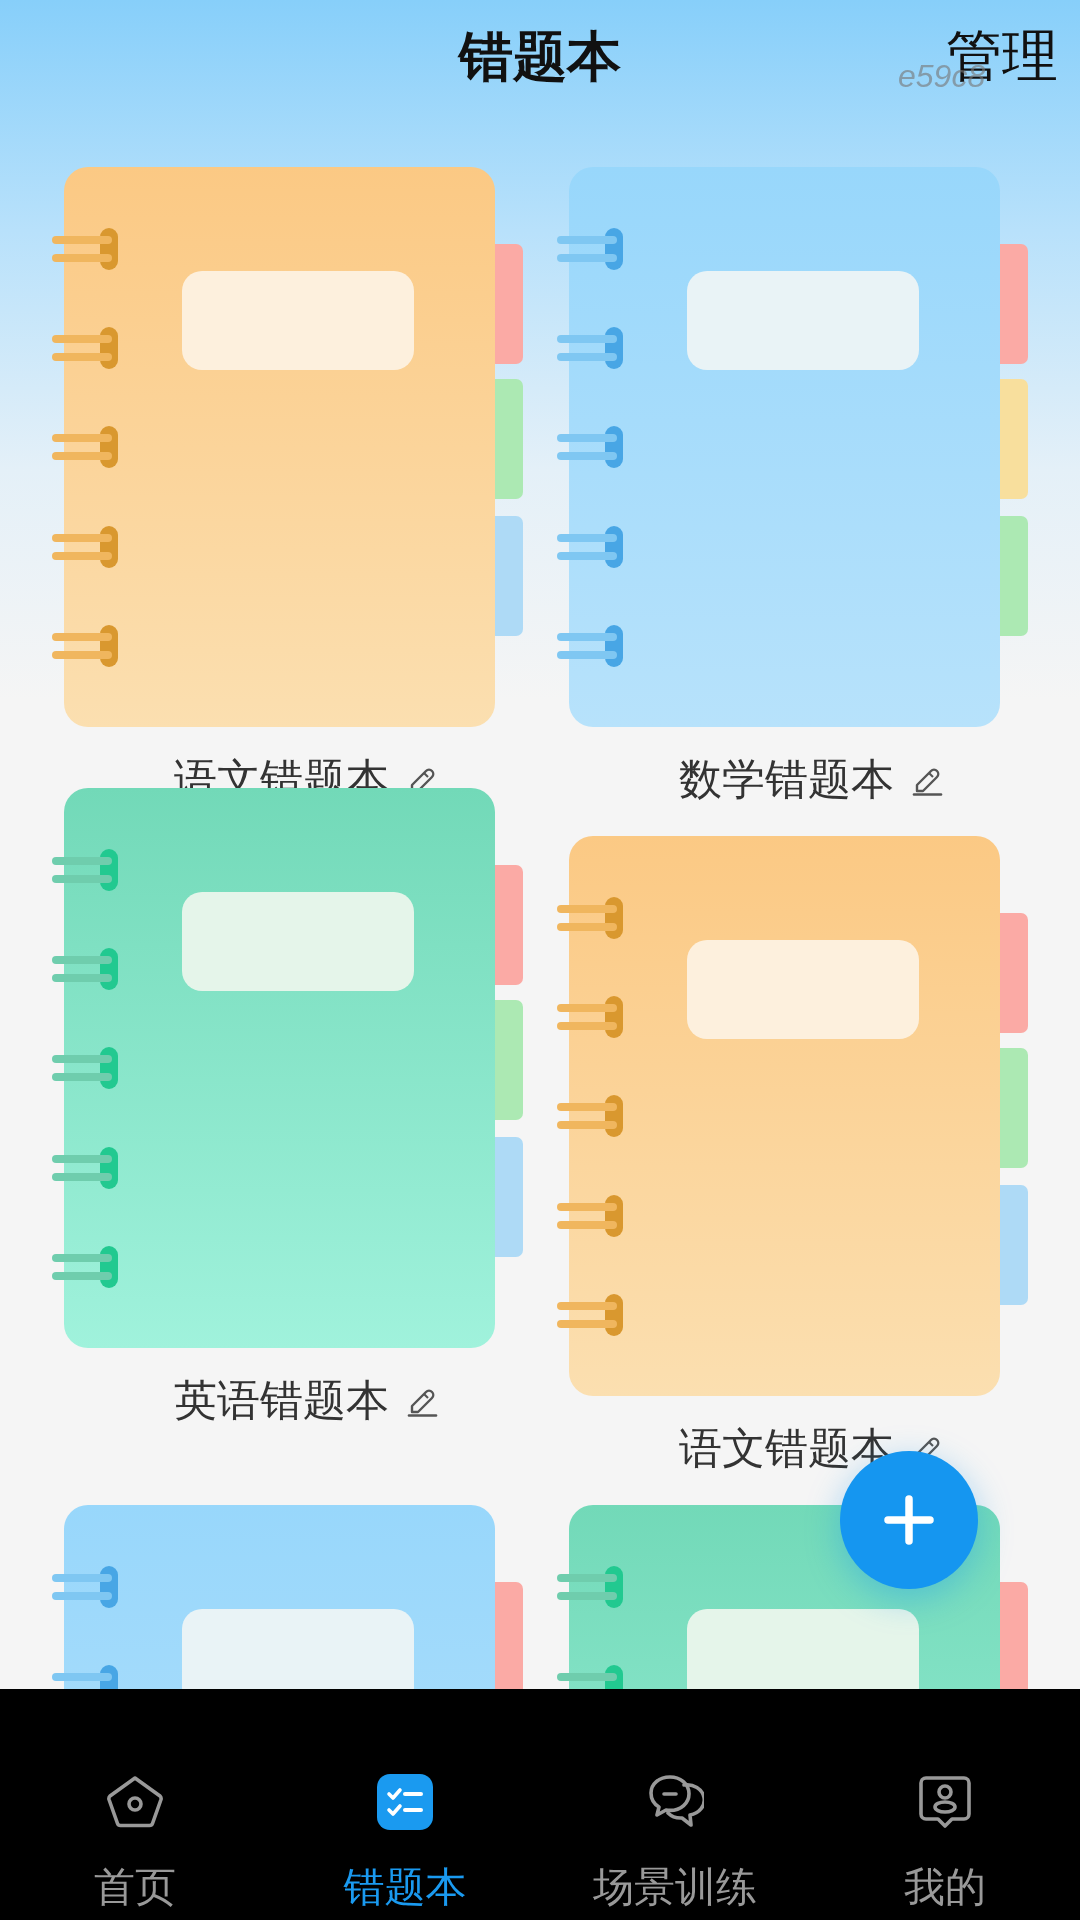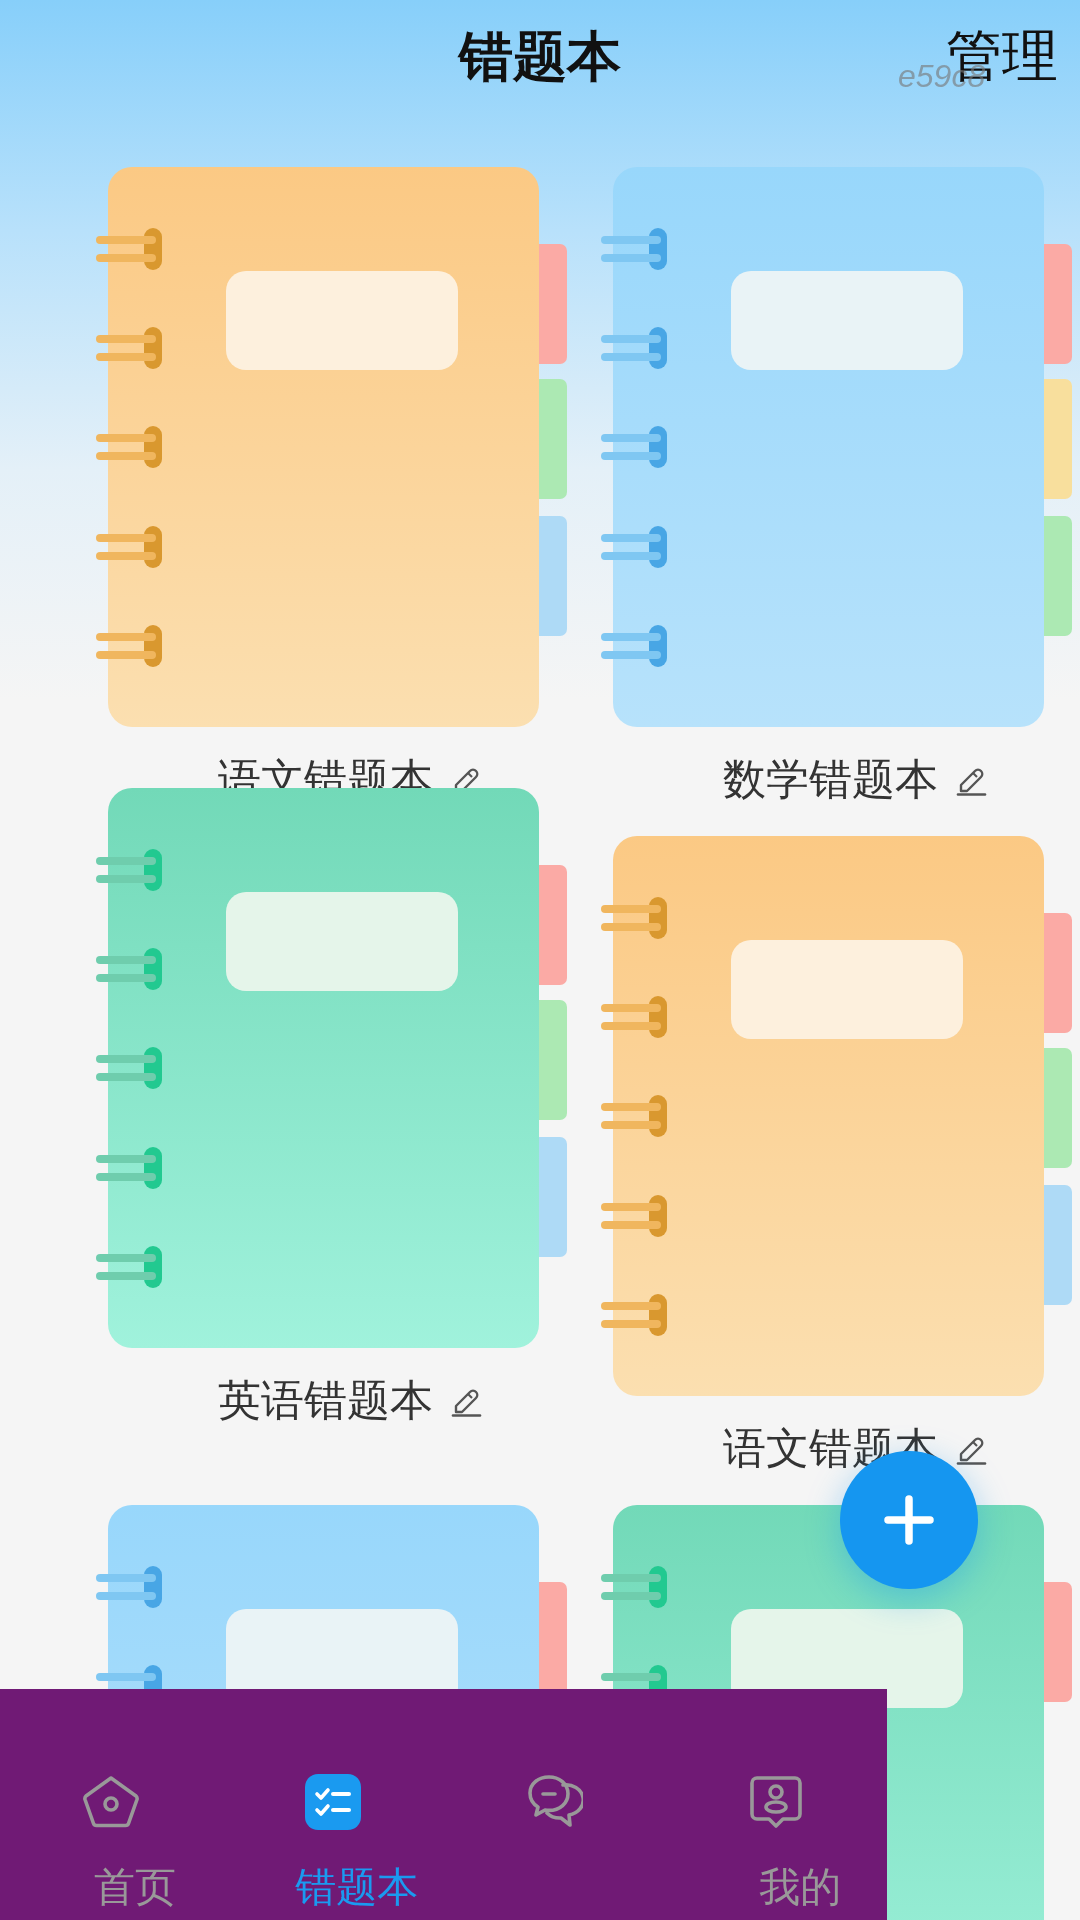--- a/index.html
+++ b/index.html
@@ -28,21 +28,21 @@
   }
   .watermark {
     position: absolute; left: 898px; top: 54px;
     font-family: "Liberation Sans", sans-serif;
     font-size: 32px; line-height: 44px; color: rgba(120,120,120,0.62);
     pointer-events: none;
     font-style: italic;
   }
 
   
-  .nb { position: absolute; width: 470px; height: 660px; margin-left: 44px; }
+  .nb { position: absolute; width: 470px; height: 660px; }
   .nb .cover {
     position: absolute; left: 0; top: 0; width: 431px; height: 560px;
     border-radius: 24px; cursor: pointer; z-index: 1;
   }
   .nb .label-box {
     position: absolute; left: 118px; top: 104px; width: 232px; height: 99px;
     border-radius: 20px;
   }
   .nb .tab {
     position: absolute; left: 428px; width: 31px; height: 120px;
@@ -93,22 +93,22 @@
   .fab {
     position: absolute; left: 840px; top: 1451px; width: 138px; height: 138px;
     border-radius: 50%; background: var(--fab, #1596f0); z-index: 4;
     box-shadow: 0 10px 34px rgba(21,150,240,0.38);
     display: flex; align-items: center; justify-content: center; cursor: pointer;
   }
   .fab svg { width: 54px; height: 54px; display: block; }
 
   
   .bottom-nav {
-    position: absolute; left: 0; top: 1689px; width: 887px; height: 231px;
-    background: #701a75; z-index: 5; display: flex;
+    position: absolute; left: 0; top: 1689px; width: 1080px; height: 231px;
+    background: #000000; z-index: 5; display: flex;
   }
   .nav-item { position: relative; width: 270px; height: 231px; cursor: pointer; }
   .nav-item .nav-icon {
     position: absolute; left: 50%; top: 84px; width: 58px; height: 58px;
     transform: translateX(-50%);
   }
   .nav-item .nav-icon svg { width: 58px; height: 58px; display: block; }
   .nav-item .nav-label {
     position: absolute; left: 0; top: 173px; width: 270px; text-align: center;
     font-size: 41px; line-height: 50px; color: var(--nav-inactive, #999);
@@ -326,20 +326,21 @@
     <span class="nav-label">错题本</span>
   </div>
   <div class="nav-item" data-active="false">
     <span class="nav-icon">
       <svg viewBox="0 0 58 58">
           <path class="stroke" d="M38 12 A17 15 0 0 1 44 42 L45 52 L36 45 A17 15 0 0 1 22 40"></path>
           <path class="stroke" d="M24 4 C13 4 5 11 5 20 C5 26 8 31 13 34 L11 42 L20 37 C21.5 37.3 22.7 37.4 24 37.4 C35 37.4 43 30 43 20.7 C43 11.5 35 4 24 4 Z"></path>
           <path class="stroke" d="M18 21 H30"></path>
         </svg>
     </span>
+    <span class="nav-label">场景训练</span>
   </div>
   <div class="nav-item" data-active="false">
     <span class="nav-icon">
       <svg viewBox="0 0 58 58">
           <path class="stroke" d="M10 5 H48 a5 5 0 0 1 5 5 V41 a5 5 0 0 1 -5 5 H36 L29 53 L22 46 H10 a5 5 0 0 1 -5 -5 V10 a5 5 0 0 1 5 -5 Z"></path>
           <circle class="stroke" cx="29" cy="19" r="6"></circle>
           <ellipse class="stroke" cx="29" cy="34" rx="10" ry="5"></ellipse>
         </svg>
     </span>
     <span class="nav-label">我的</span>

